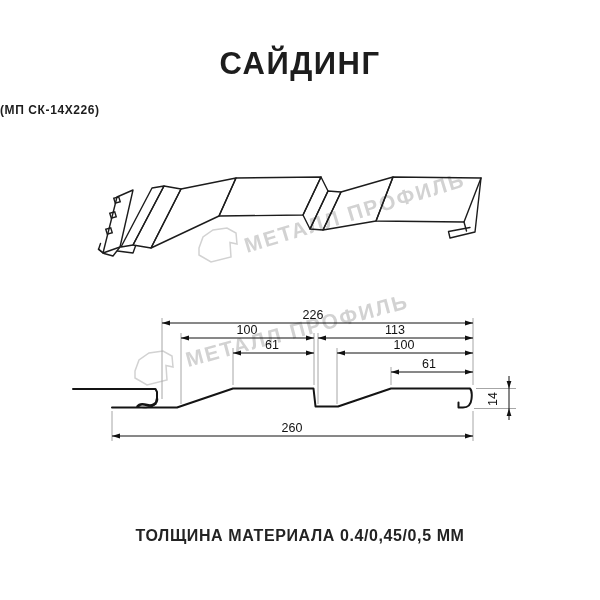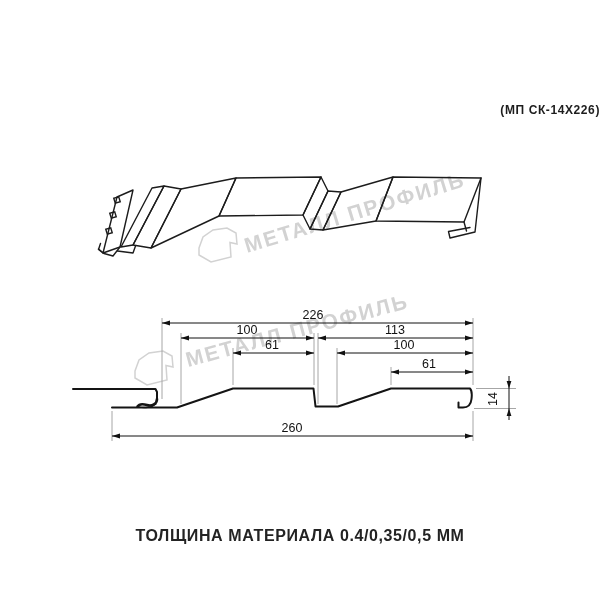--- a/index.html
+++ b/index.html
@@ -9,41 +9,42 @@
   }
   .title-main {
     position:absolute; top:46px; left:0; width:600px; text-align:center;
     font-size:31px; font-weight:800; letter-spacing:1.5px; color:#1d1d1d;
   }
   .title-sub {
     position:absolute; top:84px; left:0; width:600px; text-align:center;
     font-size:14px; font-weight:700; letter-spacing:1.2px; color:#1d1d1d;
   }
   .title-model {
-    position:absolute; top:103px; left:0; width:600px; text-align:right;
+    position:absolute; top:103px; left:0; width:600px; text-align:left;
     font-size:12px; font-weight:700; letter-spacing:0.6px; color:#1d1d1d;
   }
   .footer-text {
     position:absolute; top:527px; left:0; width:600px; text-align:center;
     font-size:16px; font-weight:600; letter-spacing:0.6px; color:#232323;
   }
   svg.stage { position:absolute; left:0; top:0; }
   .outline { stroke:#1c1c1c; stroke-width:1.4; fill:none; stroke-linejoin:round; stroke-linecap:round; }
   .profile { stroke:#141414; stroke-width:2; fill:none; stroke-linejoin:round; stroke-linecap:round; }
   .dimline { stroke:#111111; stroke-width:1; fill:none; }
   .arrow   { fill:#111111; stroke:none; }
   .extline { stroke:#a6a6a6; stroke-width:1; fill:none; }
   .dimtext { font-family:"Liberation Sans",sans-serif; font-size:12.5px; fill:#111111; }
   .wmark   { font-family:"Liberation Sans",sans-serif; font-size:21px; font-weight:700; letter-spacing:2px; }
 </style>
 </head>
 <body>
 
 <div class="page">
 
+  <div class="title-main">САЙДИНГ</div>
   <div class="title-model">(МП СК-14Х226)</div>
 
   <svg class="stage" width="600" height="600" viewBox="0 0 600 600">
 
     <g stroke="#d2d2d2" fill="none" stroke-width="1.5">
       <g transform="translate(197,228)">
         <path d="M 2,20 L 6,9 L 16,2 L 30,0 L 39,5 L 40,16 L 33,14.5 L 34,29 L 14,34 L 2,27 Z"></path>
       </g>
       <text class="wmark" transform="translate(247,253) rotate(-17)" fill="#d2d2d2" stroke="none">МЕТАЛЛ ПРОФИЛЬ</text>
     </g>
@@ -155,14 +156,14 @@
 
       <g>
         <line class="dimline" x1="509" y1="376" x2="509" y2="420"></line>
         <path class="arrow" d="M 509,388.5 L 506.6,381 L 511.4,381 Z"></path>
         <path class="arrow" d="M 509,408.5 L 506.6,416 L 511.4,416 Z"></path>
         <text class="dimtext" text-anchor="middle" transform="translate(497,399) rotate(-90)">14</text>
       </g>
     </g>
   </svg>
 
-  <div class="footer-text">ТОЛЩИНА МАТЕРИАЛА 0.4/0,35/0,5 ММ</div>
+  <div class="footer-text">ТОЛЩИНА МАТЕРИАЛА 0.4/0,45/0,5 ММ</div>
 </div>
 
 </body></html>

